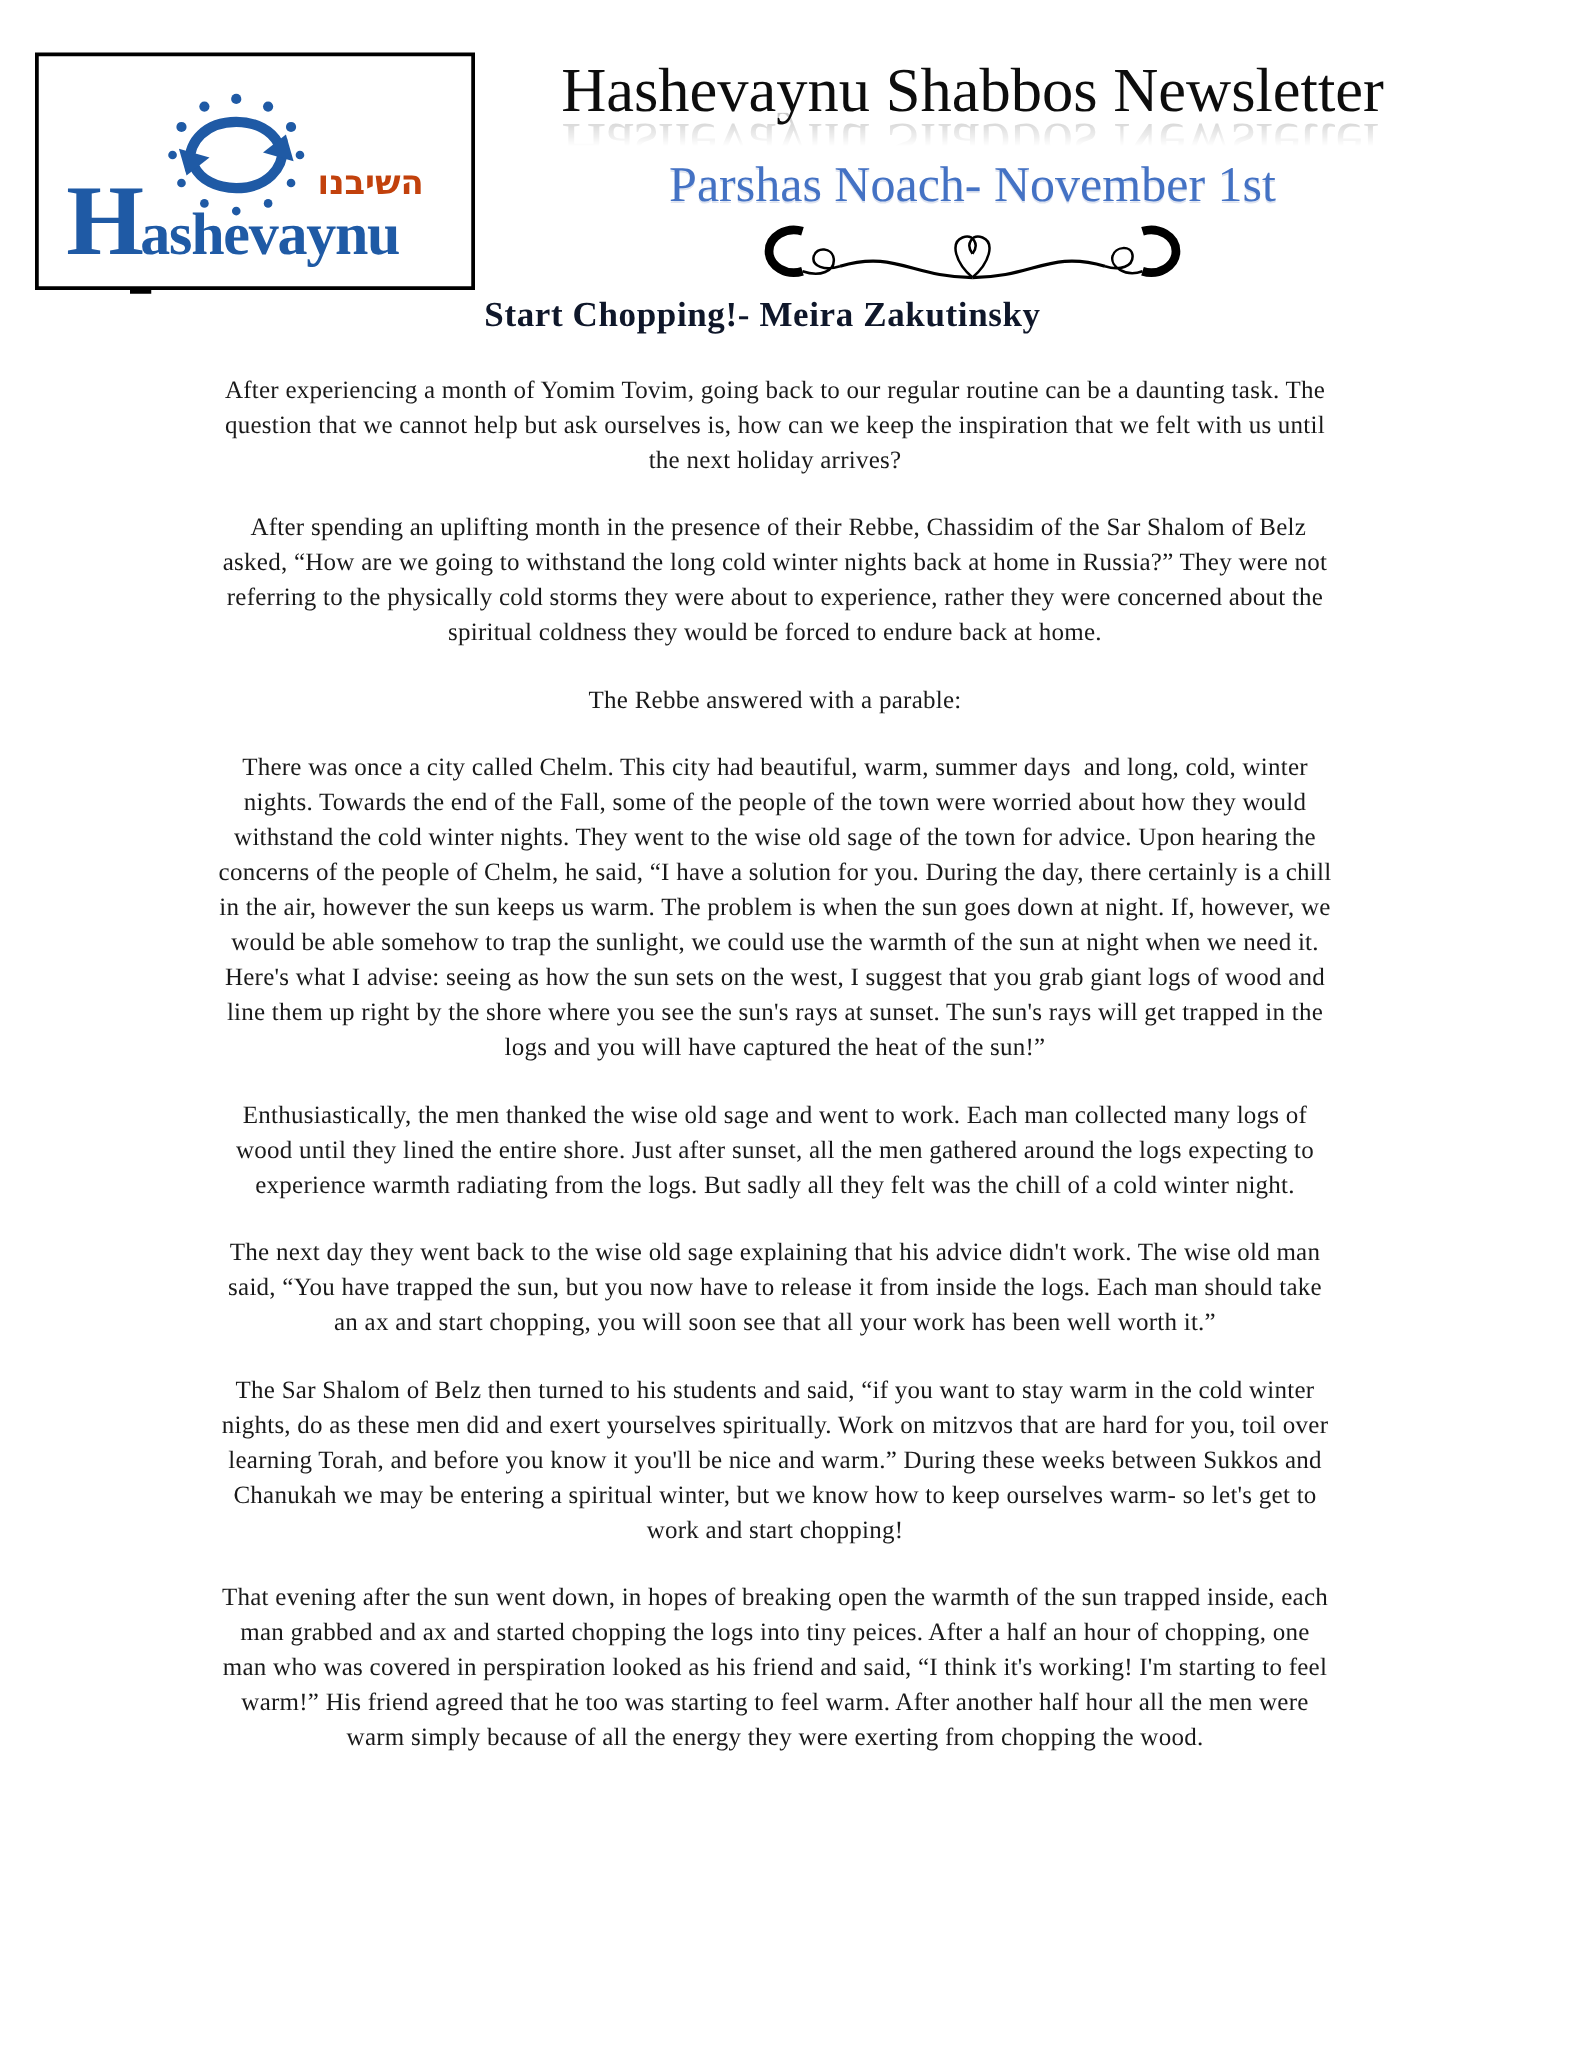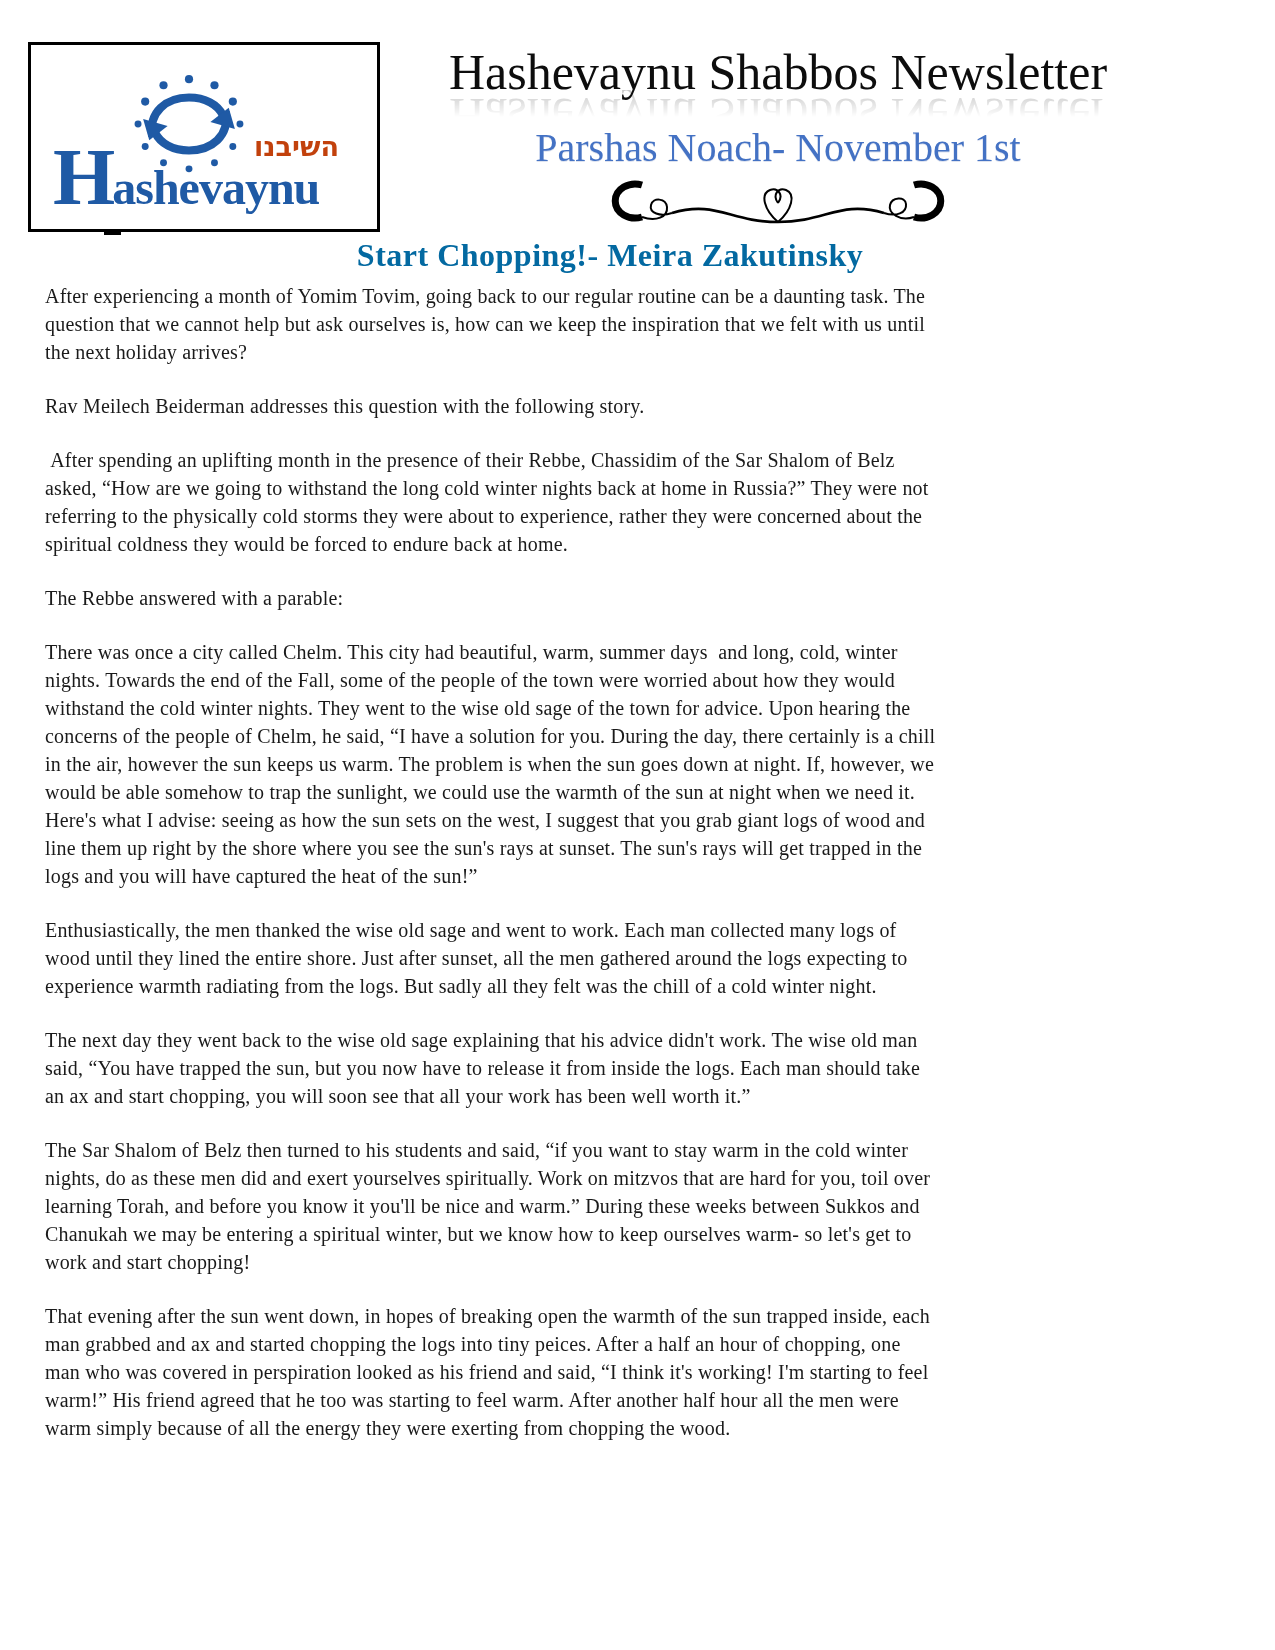--- a/index.html
+++ b/index.html
@@ -62,30 +62,31 @@
   .subtitle {
     margin-top: 2px;
     font-size: 40px; color: #4472c4; line-height: 1.1;
     text-shadow: 0 1px 0 rgba(160,175,210,.35);
   }
   .flourish { display: block; margin: 6px auto 0 auto; width: 420px; height: 50px; }
 
   
   .article-heading {
     position: absolute; left: 45px; top: 237px; width: 1130px;
-    text-align: center; font-weight: bold; font-size: 32px;
-    letter-spacing: 0.5px; color: #0369a1;
+    text-align: center; font-weight: bold; font-size: 28px;
+    letter-spacing: 0.5px; color: #0f172a;
   }
   .article-body {
     position: absolute; left: 45px; top: 282px; width: 1150px;
     font-size: 20px; line-height: 28px; letter-spacing: 0.2px;
   }
   .article-body p {
-    margin: 0 0 26px 0;
+    margin: 16px 0 26px 0;
     white-space: pre-wrap;
+    text-align: center;
   }
 </style>
 </head>
 <body>
 
 <div class="logo-box">
   <svg class="emblem" viewBox="0 0 124 104" aria-hidden="true">
     <g fill="#1f5aa5">
       <circle cx="62" cy="8" r="4"></circle>
         <circle cx="87" cy="14" r="4"></circle>
@@ -136,21 +137,20 @@
     </g>
   </svg>
 </div>
 
 <div class="article-heading">Start Chopping!- Meira Zakutinsky</div>
 
 <div class="article-body">
   <p>After experiencing a month of Yomim Tovim, going back to our regular routine can be a daunting task. The
 question that we cannot help but ask ourselves is, how can we keep the inspiration that we felt with us until
 the next holiday arrives?</p>
-  <p>Rav Meilech Beiderman addresses this question with the following story.</p>
   <p> After spending an uplifting month in the presence of their Rebbe, Chassidim of the Sar Shalom of Belz
 asked, “How are we going to withstand the long cold winter nights back at home in Russia?” They were not
 referring to the physically cold storms they were about to experience, rather they were concerned about the
 spiritual coldness they would be forced to endure back at home.</p>
   <p>The Rebbe answered with a parable:</p>
   <p>There was once a city called Chelm. This city had beautiful, warm, summer days  and long, cold, winter
 nights. Towards the end of the Fall, some of the people of the town were worried about how they would
 withstand the cold winter nights. They went to the wise old sage of the town for advice. Upon hearing the
 concerns of the people of Chelm, he said, “I have a solution for you. During the day, there certainly is a chill
 in the air, however the sun keeps us warm. The problem is when the sun goes down at night. If, however, we

